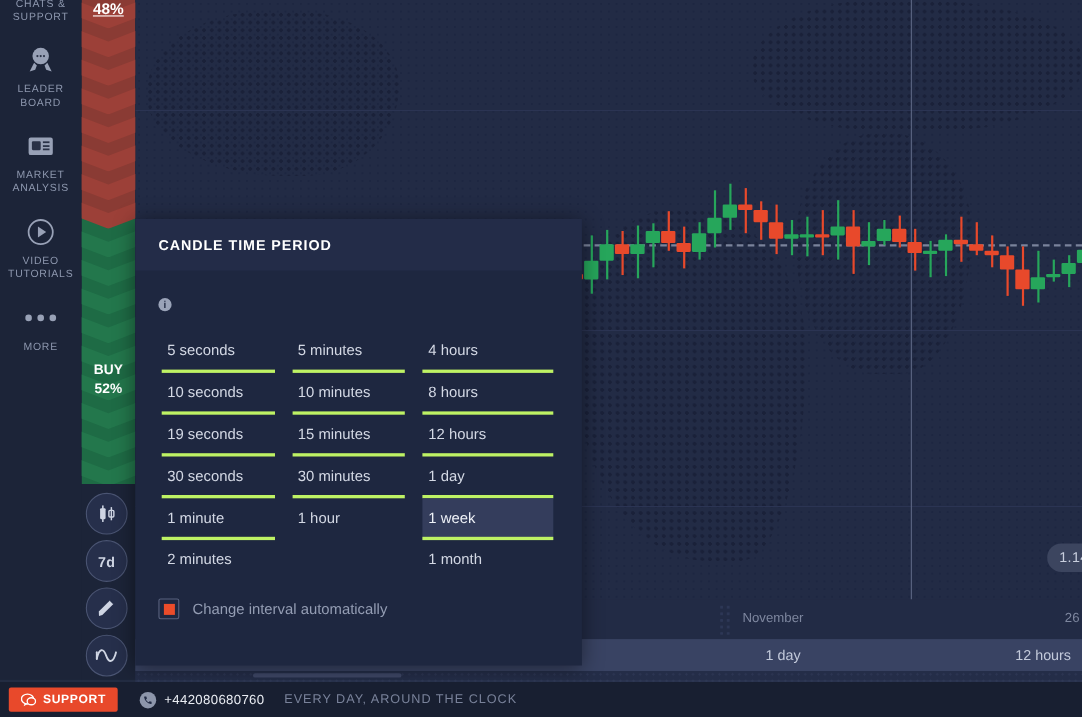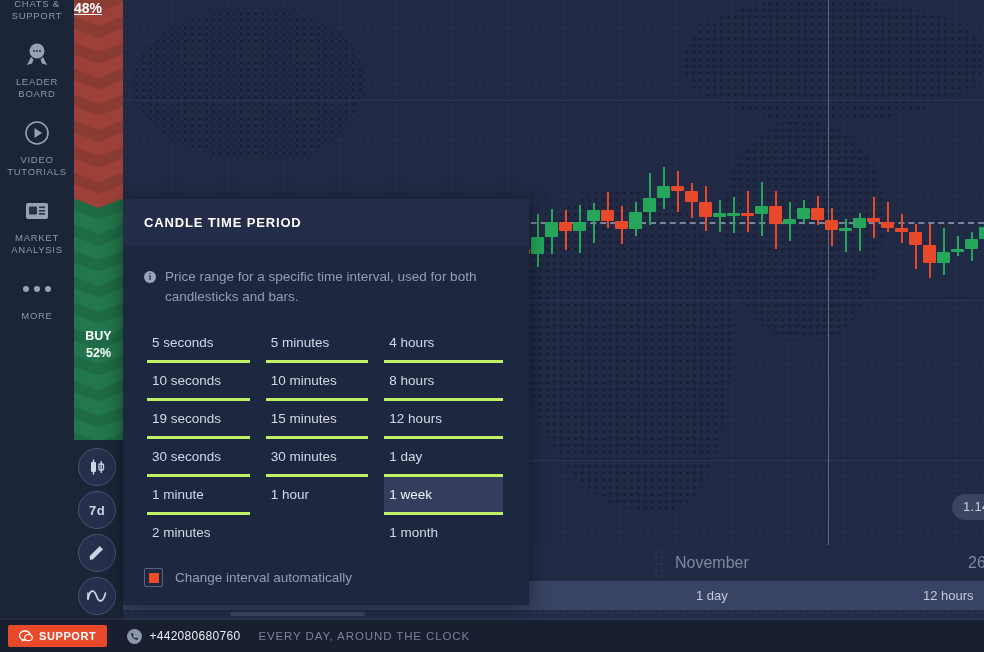--- a/index.html
+++ b/index.html
@@ -54,21 +54,21 @@
   #price-flag{
     position:absolute; left:829px; top:494px;
     background:#3c455f; color:#c8cedd;
     font-size:13px; padding:5px 11px 6px; border-radius:13px;
     letter-spacing:.3px;
   }
 
   
   #time-axis{
     position:absolute; left:123px; top:545px; width:861px; height:36px;
-    background:#222b45; color:#7e879f; font-size:16px;
+    background:#222b45; color:#7e879f; font-size:12px;
   }
   #time-axis .tick{ position:absolute; top:9px; }
   #tick-november{ left:552px; }
   #tick-26{ left:845px; }
   #tick-dot-col{ position:absolute; left:530px; top:4px; width:12px; height:28px;
      background-image:radial-gradient(#2d3756 1.2px,transparent 1.3px);
      background-size:6px 6px; }
 
   #tf-bar{
     position:absolute; left:123px; top:581px; width:861px; height:29px;
@@ -118,21 +118,21 @@
     background:#8a3b34; }
   #sent-buy{ position:absolute; left:0; top:195px; width:49px; height:245px;
     background:#1e6b45; }
   .chev-stack{ position:absolute; left:0; top:0; width:49px; height:440px; }
   .chev{
     position:absolute; left:-6px; width:61px; height:26px;
   }
   .chev.red{ background:#9c4038; }
   .chev.grn{ background:#23774c; }
   #sent-top-pct{
-    position:absolute; left:0; top:0; width:49px; text-align:left;
+    position:absolute; left:0; top:0; width:49px; text-align:center;
     color:#fff; font-size:14px; font-weight:bold; z-index:3;text-decoration:underline;
   }
   #sent-buy-label{
     position:absolute; left:0; top:328px; width:49px; text-align:center;
     color:#fff; font-size:12.5px; font-weight:bold; z-index:3; line-height:17px;
   }
 
   
   #tool-rail{ position:absolute; left:78px; top:448px; width:40px; z-index:7; }
   .tool-btn{
@@ -549,49 +549,49 @@
       </svg>
     </div>
     <div class="nav-label">
         <div>LEADER</div>
         <div>BOARD</div>
       </div>
   </div>
 
   <div class="nav-item">
     <div class="nav-ico">
-      <svg width="30" height="30" viewBox="0 0 30 30">
-        <circle cx="15" cy="15" r="11" fill="none" stroke="#98a1b6" stroke-width="1.6"></circle>
-        <path d="M12.5 10 L20 15 L12.5 20 Z" fill="#98a1b6"></path>
-      </svg>
-    </div>
-    <div class="nav-label">
-        <div>VIDEO</div>
-        <div>TUTORIALS</div>
-      </div>
-  </div>
-
-  <div class="nav-item">
-    <div class="nav-ico">
       <svg width="28" height="26" viewBox="0 0 28 26">
         <rect x="3" y="5" width="22" height="16" rx="2" fill="#98a1b6"></rect>
         <rect x="6" y="8.5" width="8" height="8" rx="1" fill="#2a3247"></rect>
         <rect x="16" y="8.5" width="6" height="1.6" fill="#2a3247"></rect>
         <rect x="16" y="12" width="6" height="1.6" fill="#2a3247"></rect>
         <rect x="16" y="15" width="6" height="1.6" fill="#2a3247"></rect>
       </svg>
     </div>
     <div class="nav-label">
         <div>MARKET</div>
         <div>ANALYSIS</div>
       </div>
   </div>
 
   <div class="nav-item">
     <div class="nav-ico">
+      <svg width="30" height="30" viewBox="0 0 30 30">
+        <circle cx="15" cy="15" r="11" fill="none" stroke="#98a1b6" stroke-width="1.6"></circle>
+        <path d="M12.5 10 L20 15 L12.5 20 Z" fill="#98a1b6"></path>
+      </svg>
+    </div>
+    <div class="nav-label">
+        <div>VIDEO</div>
+        <div>TUTORIALS</div>
+      </div>
+  </div>
+
+  <div class="nav-item">
+    <div class="nav-ico">
       <span class="dots">
           <i></i>
           <i></i>
           <i></i>
         </span>
     </div>
     <div class="nav-label">MORE</div>
   </div>
 </div>
 
@@ -619,21 +619,20 @@
   </div>
 </div>
 
 <div id="modal">
   <div id="modal-header">
     <span id="modal-title">CANDLE TIME PERIOD</span>
   </div>
 
   <div id="modal-desc">
     <span id="info-icon">i</span>
-    <span id="modal-desc-text">Price range for a specific time interval, used for both candlesticks and bars.</span>
   </div>
 
   <div id="options-grid">
       <div class="opt-col">
         <div class="opt">5 seconds</div>
         <div class="opt">10 seconds</div>
         <div class="opt">19 seconds</div>
         <div class="opt">30 seconds</div>
         <div class="opt">1 minute</div>
         <div class="opt">2 minutes</div>

